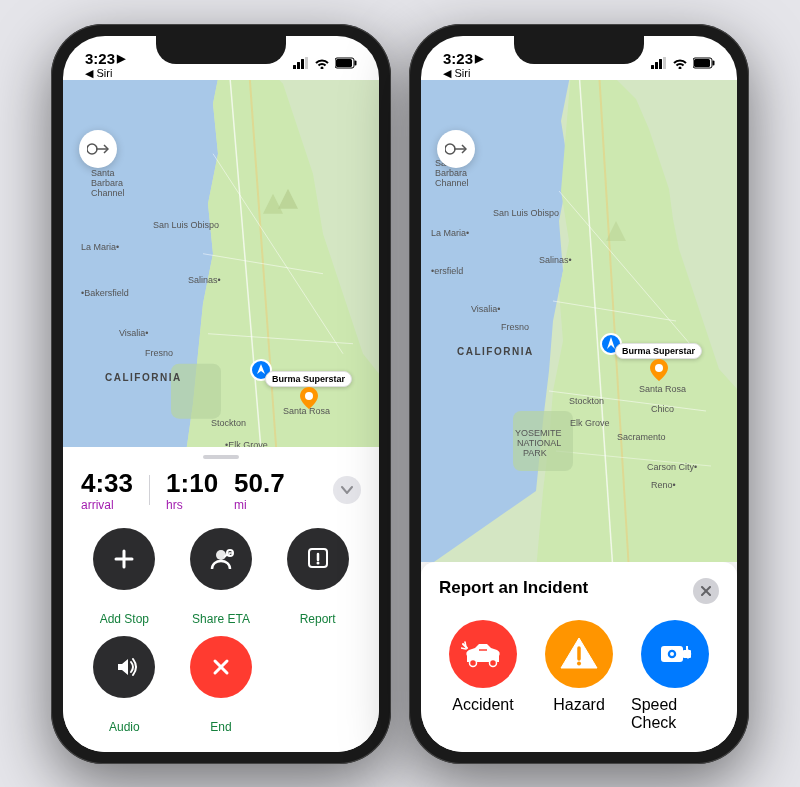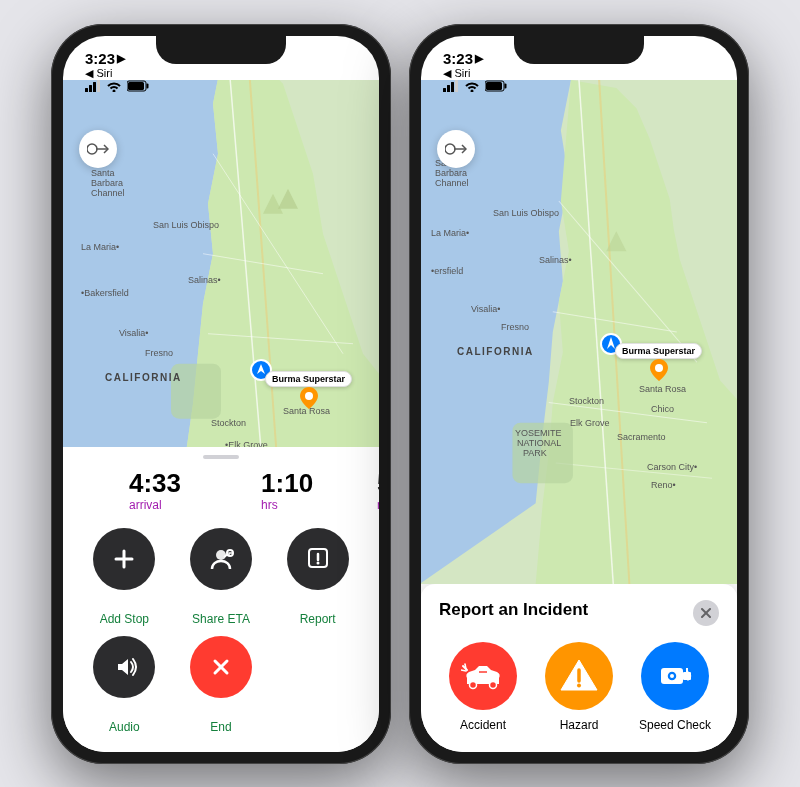--- a/index.html
+++ b/index.html
@@ -46,27 +46,26 @@
       width: 130px;
       height: 28px;
       background: #1a1a1a;
       border-radius: 0 0 20px 20px;
       z-index: 100;
     }
     
     .status-bar {
       display: flex;
       justify-content: space-between;
-      align-items: flex-start;
+      align-items: center;
       padding: 14px 22px 0;
       height: 44px;
       position: relative;
       z-index: 50;
       background: transparent;
-      flex-direction: column;
     }
     .status-time {
       font-size: 15px;
       font-weight: 600;
       color: #000;
       display: flex;
       align-items: center;
       gap: 3px;
     }
     .status-icons {
@@ -132,21 +131,20 @@
     }
     .nav-info {
       display: flex;
       align-items: center;
       padding: 10px 18px 8px;
       gap: 16px;
     }
     .nav-info-item {
       display: flex;
       flex-direction: column;
-      margin-left: 48px;
     }
     .nav-value {
       font-size: 26px;
       font-weight: 700;
       color: #000;
       line-height: 1.1;
     }
     .nav-label {
       font-size: 12px;
       color: #a21caf;
@@ -243,21 +241,21 @@
       height: 68px;
       border-radius: 50%;
       display: flex;
       align-items: center;
       justify-content: center;
     }
     .incident-icon.red-bg { background: #ff3b30; }
     .incident-icon.yellow-bg { background: #ff9500; }
     .incident-icon.blue-bg { background: #007aff; }
     .incident-label {
-      font-size: 12px;
+      font-size: 16px;
       color: #000;
       font-weight: 400;
     }
     
     .map-label {
       position: absolute;
       font-size: 9px;
       color: #555;
       font-weight: 500;
       white-space: nowrap;

